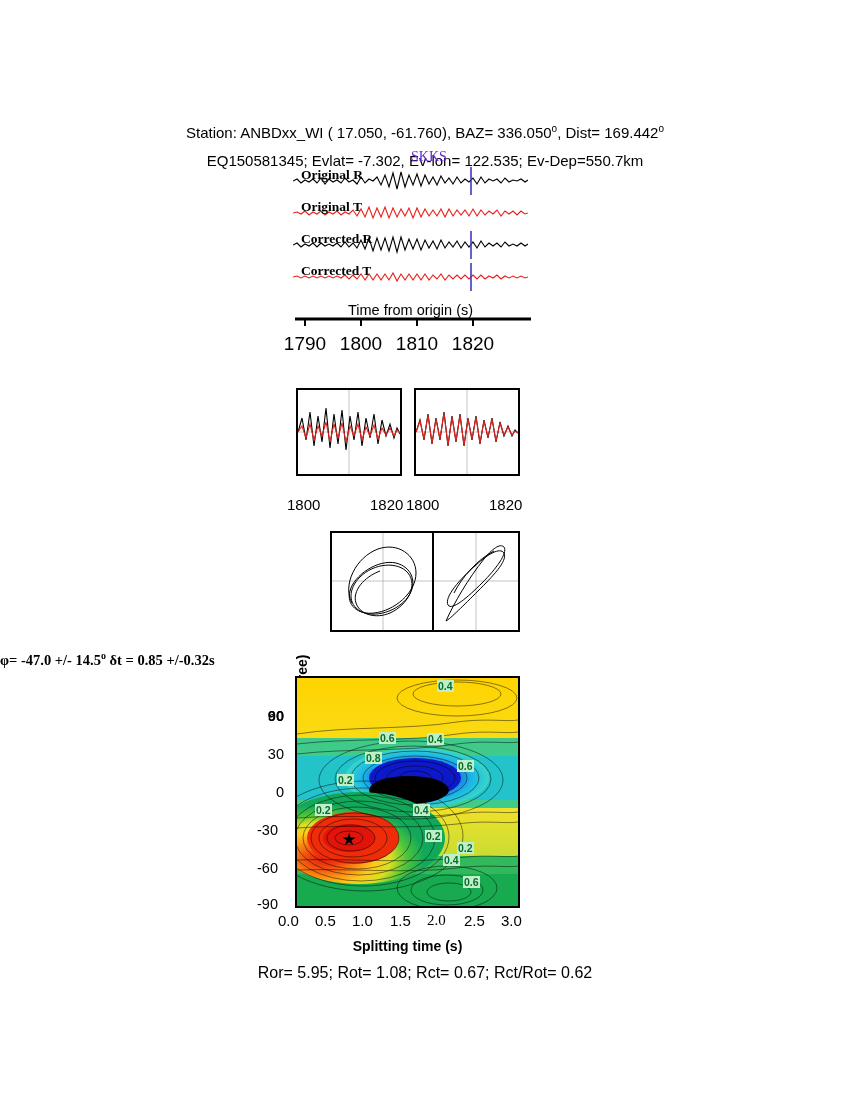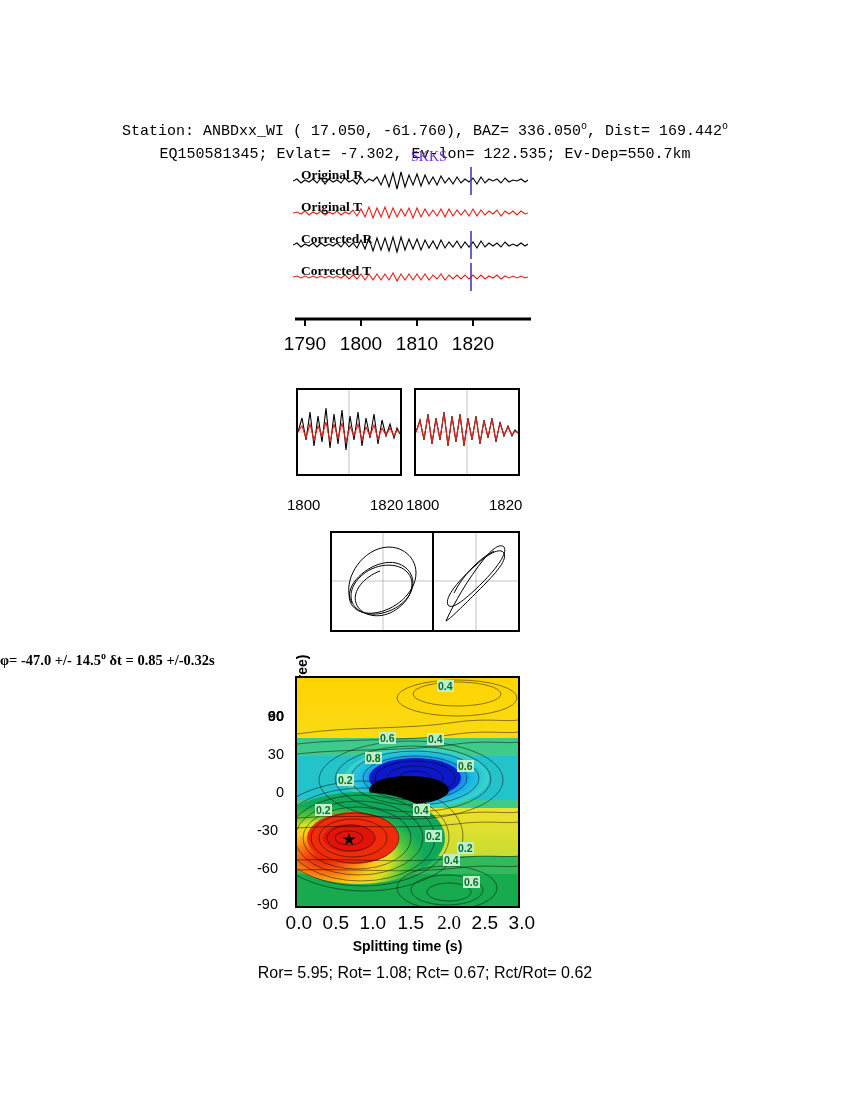--- a/index.html
+++ b/index.html
@@ -25,23 +25,22 @@
   .header {
     position: absolute;
     top: 115px;
     left: 0;
     width: 850px;
     text-align: center;
   }
   .header-line {
     font-size: 15px;
     letter-spacing: 0px;
-    line-height: 23px;
+    line-height: 28px;
     white-space: nowrap;
-    font-family: Liberation Mono, monospace;
   }
   .sup { font-size: 10px; vertical-align: super; }
 
   
   .wave-panel {
     position: absolute;
     left: 293px;
     top: 165px;
     width: 235px;
     height: 145px;
@@ -140,22 +139,22 @@
   }
   .y-tick {
     position: absolute;
     right: 0;
     font-size: 14.5px;
     text-align: right;
     width: 44px;
   }
   .x-tick {
     position: absolute;
-    font-size: 19px;
-    text-align: right;
+    font-size: 15px;
+    text-align: left;
     width: 34px;
   }
   .x-axis-title {
     position: absolute;
     left: 295px;
     top: 938px;
     width: 225px;
     text-align: center;
     font-size: 14px;
     font-weight: bold;
@@ -218,20 +217,21 @@
     </div>
 
     <div class="wave-row">
       <span class="wave-label">Corrected T</span>
       <svg width="235" height="32" viewBox="0 0 235 32" style="position:absolute;left:0;top:0">
         <polyline fill="none" stroke="#e8211b" stroke-width="1.1" points="0,16 4,15 8,17 12,15 16,17 20,15 24,17 28,15 32,17 36,15 40,17 44,15 48,17 52,14 56,18 60,14 64,18 68,13 72,19 76,13 80,19 84,13 88,19 92,13 96,19 100,12 104,20 108,13 112,19 116,13 120,19 124,13 128,19 132,13 136,19 140,14 144,18 148,13 152,19 156,14 160,18 164,14 168,18 172,14 176,18 180,14 184,18 188,14 192,18 196,15 200,17 204,14 208,18 212,15 216,17 220,15 224,17 228,15 232,17 235,16"></polyline>
         <line x1="178" y1="2" x2="178" y2="30" stroke="#3b3bbb" stroke-width="1.6"></line>
       </svg>
     </div>
 
+    <div class="axis-title">Time from origin (s)</div>
     <svg width="240" height="16" viewBox="0 0 240 16" style="position:absolute;left:0;top:146px">
       <line x1="2" y1="8" x2="238" y2="8" stroke="#000" stroke-width="3"></line>
       <line x1="12" y1="8" x2="12" y2="15" stroke="#000" stroke-width="2"></line>
       <line x1="68" y1="8" x2="68" y2="15" stroke="#000" stroke-width="2"></line>
       <line x1="124" y1="8" x2="124" y2="15" stroke="#000" stroke-width="2"></line>
       <line x1="180" y1="8" x2="180" y2="15" stroke="#000" stroke-width="2"></line>
     </svg>
 
     <div class="time-axis-ticks">
       <span class="tick-label" style="left:11px;">1790</span>

